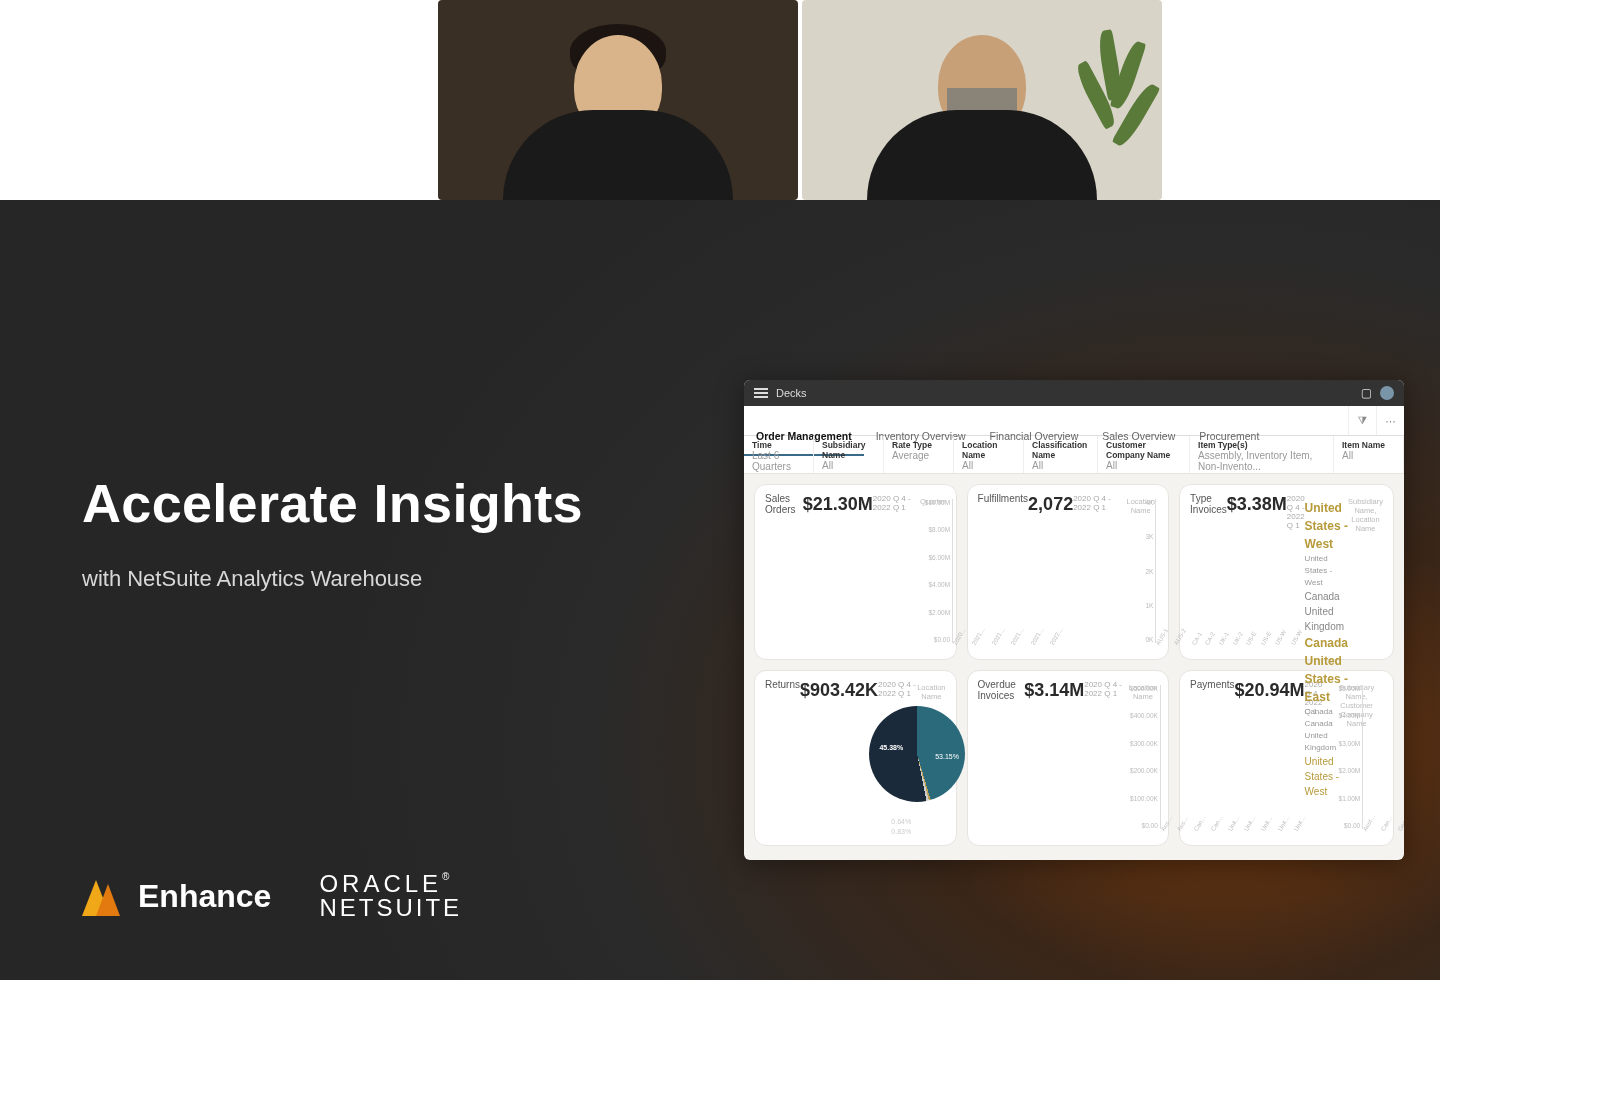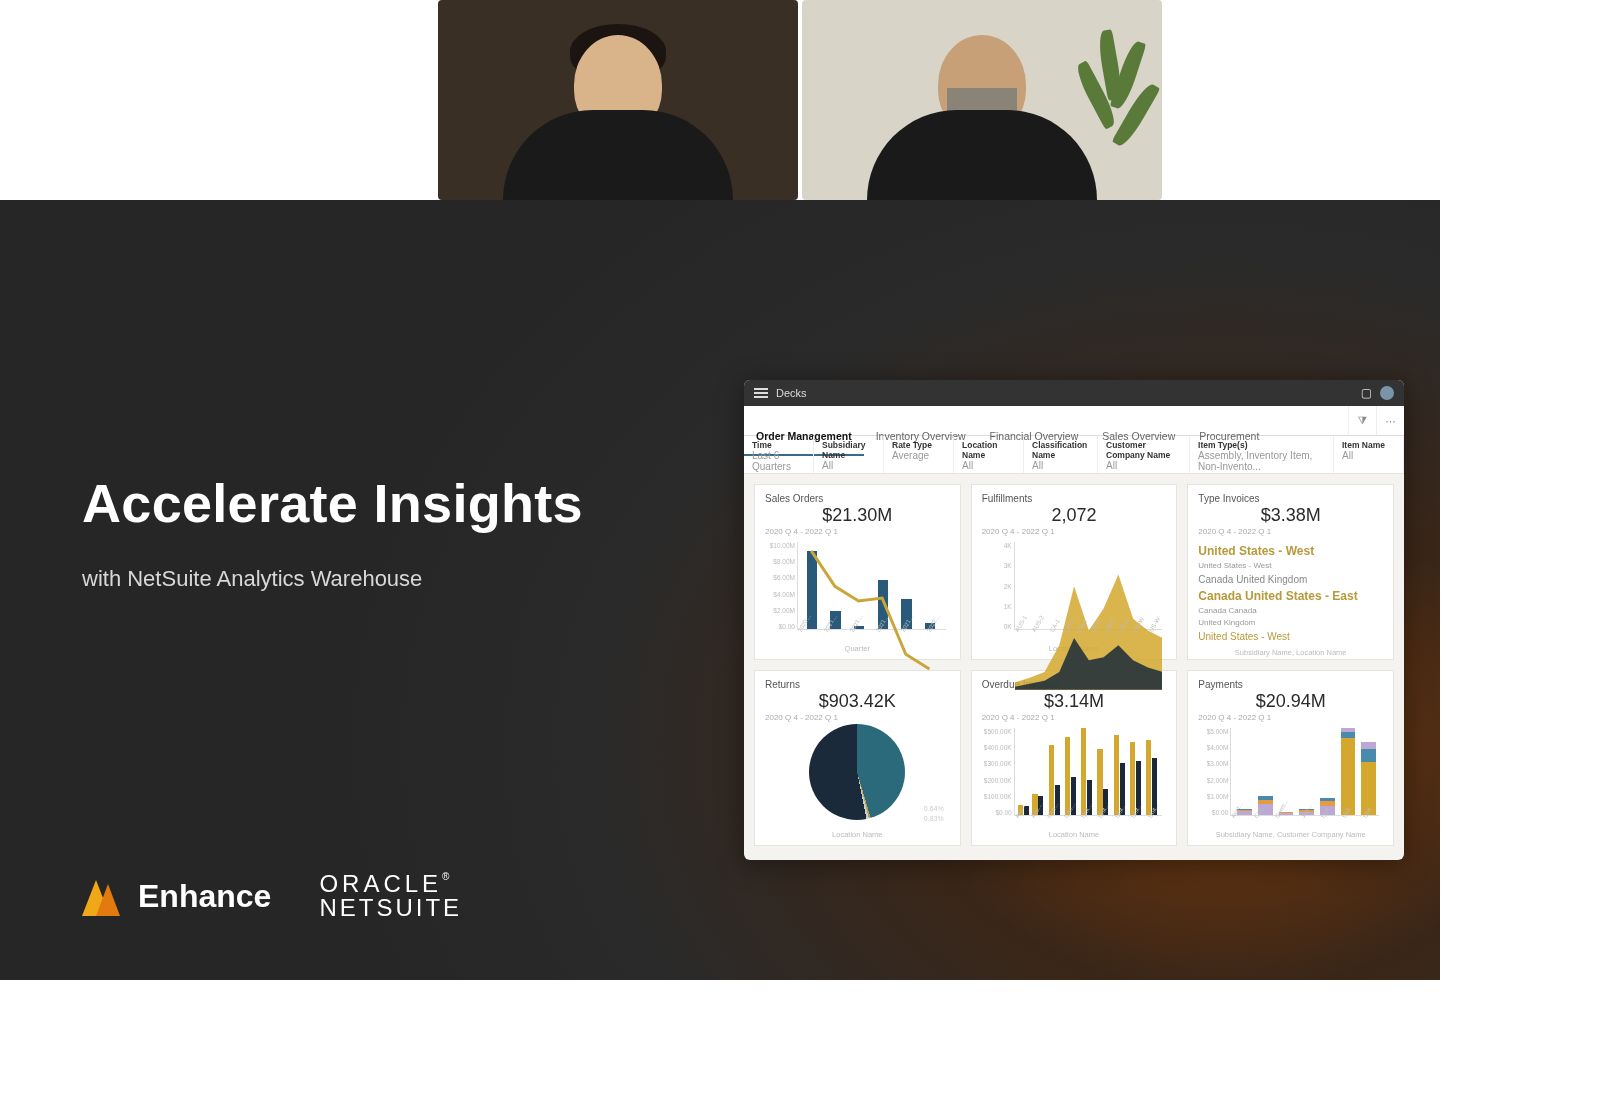--- a/index.html
+++ b/index.html
@@ -46,23 +46,23 @@
   .tabs { height: 30px; background: #fff; border-bottom: 1px solid #ddd; display: flex; font-size: 10.5px; }
   .tab { padding: 24px 12px; color: #666; white-space: nowrap; }
   .tab.active { color: #111; font-weight: 700; border-bottom: 2px solid #3a6a8a; }
   .tab-spacer { flex: 1; }
   .tab-icon { width: 28px; display: flex; align-items: center; justify-content: center; border-left: 1px solid #eee; color: #888; }
   .filters { height: 38px; background: #fff; border-bottom: 1px solid #e6e4df; display: flex; font-size: 8.5px; color: #555; }
   .filter { padding: 4px 8px; border-right: 1px solid #eee; min-width: 70px; }
   .filter .lab { color: #333; font-weight: 600; }
   .filter .val { color: #999; font-size: 10px; }
   .cards { padding: 10px; display: grid; grid-template-columns: repeat(3, 1fr); gap: 10px; }
-  .card { background: #fff; border: 1px solid #e6e4df; border-radius: 0; padding: 8px 10px 6px; height: 176px; display: flex; flex-direction: column; }
+  .card { background: #fff; border: 1px solid #e6e4df; border-radius: 12px; padding: 8px 10px 6px; height: 176px; display: flex; flex-direction: row; }
   .card-title { font-size: 10px; color: #555; }
-  .card-metric { font-size: 18px; font-weight: 400; margin-top: 1px; text-align: center; }
+  .card-metric { font-size: 18px; font-weight: 700; margin-top: 1px; text-align: center; }
   .card-sub { font-size: 8px; color: #aaa; margin-top: 1px; }
   .card-body { flex: 1; position: relative; margin-top: 6px; }
   .card-foot { font-size: 7.5px; color: #bbb; text-align: center; margin-top: 4px; }
 
   
   .axis-y { position: absolute; left: 0; top: 0; bottom: 10px; width: 30px; font-size: 6.5px; color: #bbb; display: flex; flex-direction: column; justify-content: space-between; text-align: right; }
   .plot { position: absolute; left: 32px; right: 4px; top: 0; bottom: 10px; border-left: 1px solid #ddd; border-bottom: 1px solid #ddd; }
   .axis-x { position: absolute; left: 32px; right: 4px; bottom: 0; height: 10px; font-size: 6px; color: #bbb; display: flex; justify-content: space-between; }
   .axis-x span { transform: rotate(-60deg); transform-origin: top left; white-space: nowrap; }
   .bar { position: absolute; bottom: 0; width: 7%; background: #2a5a7a; }

